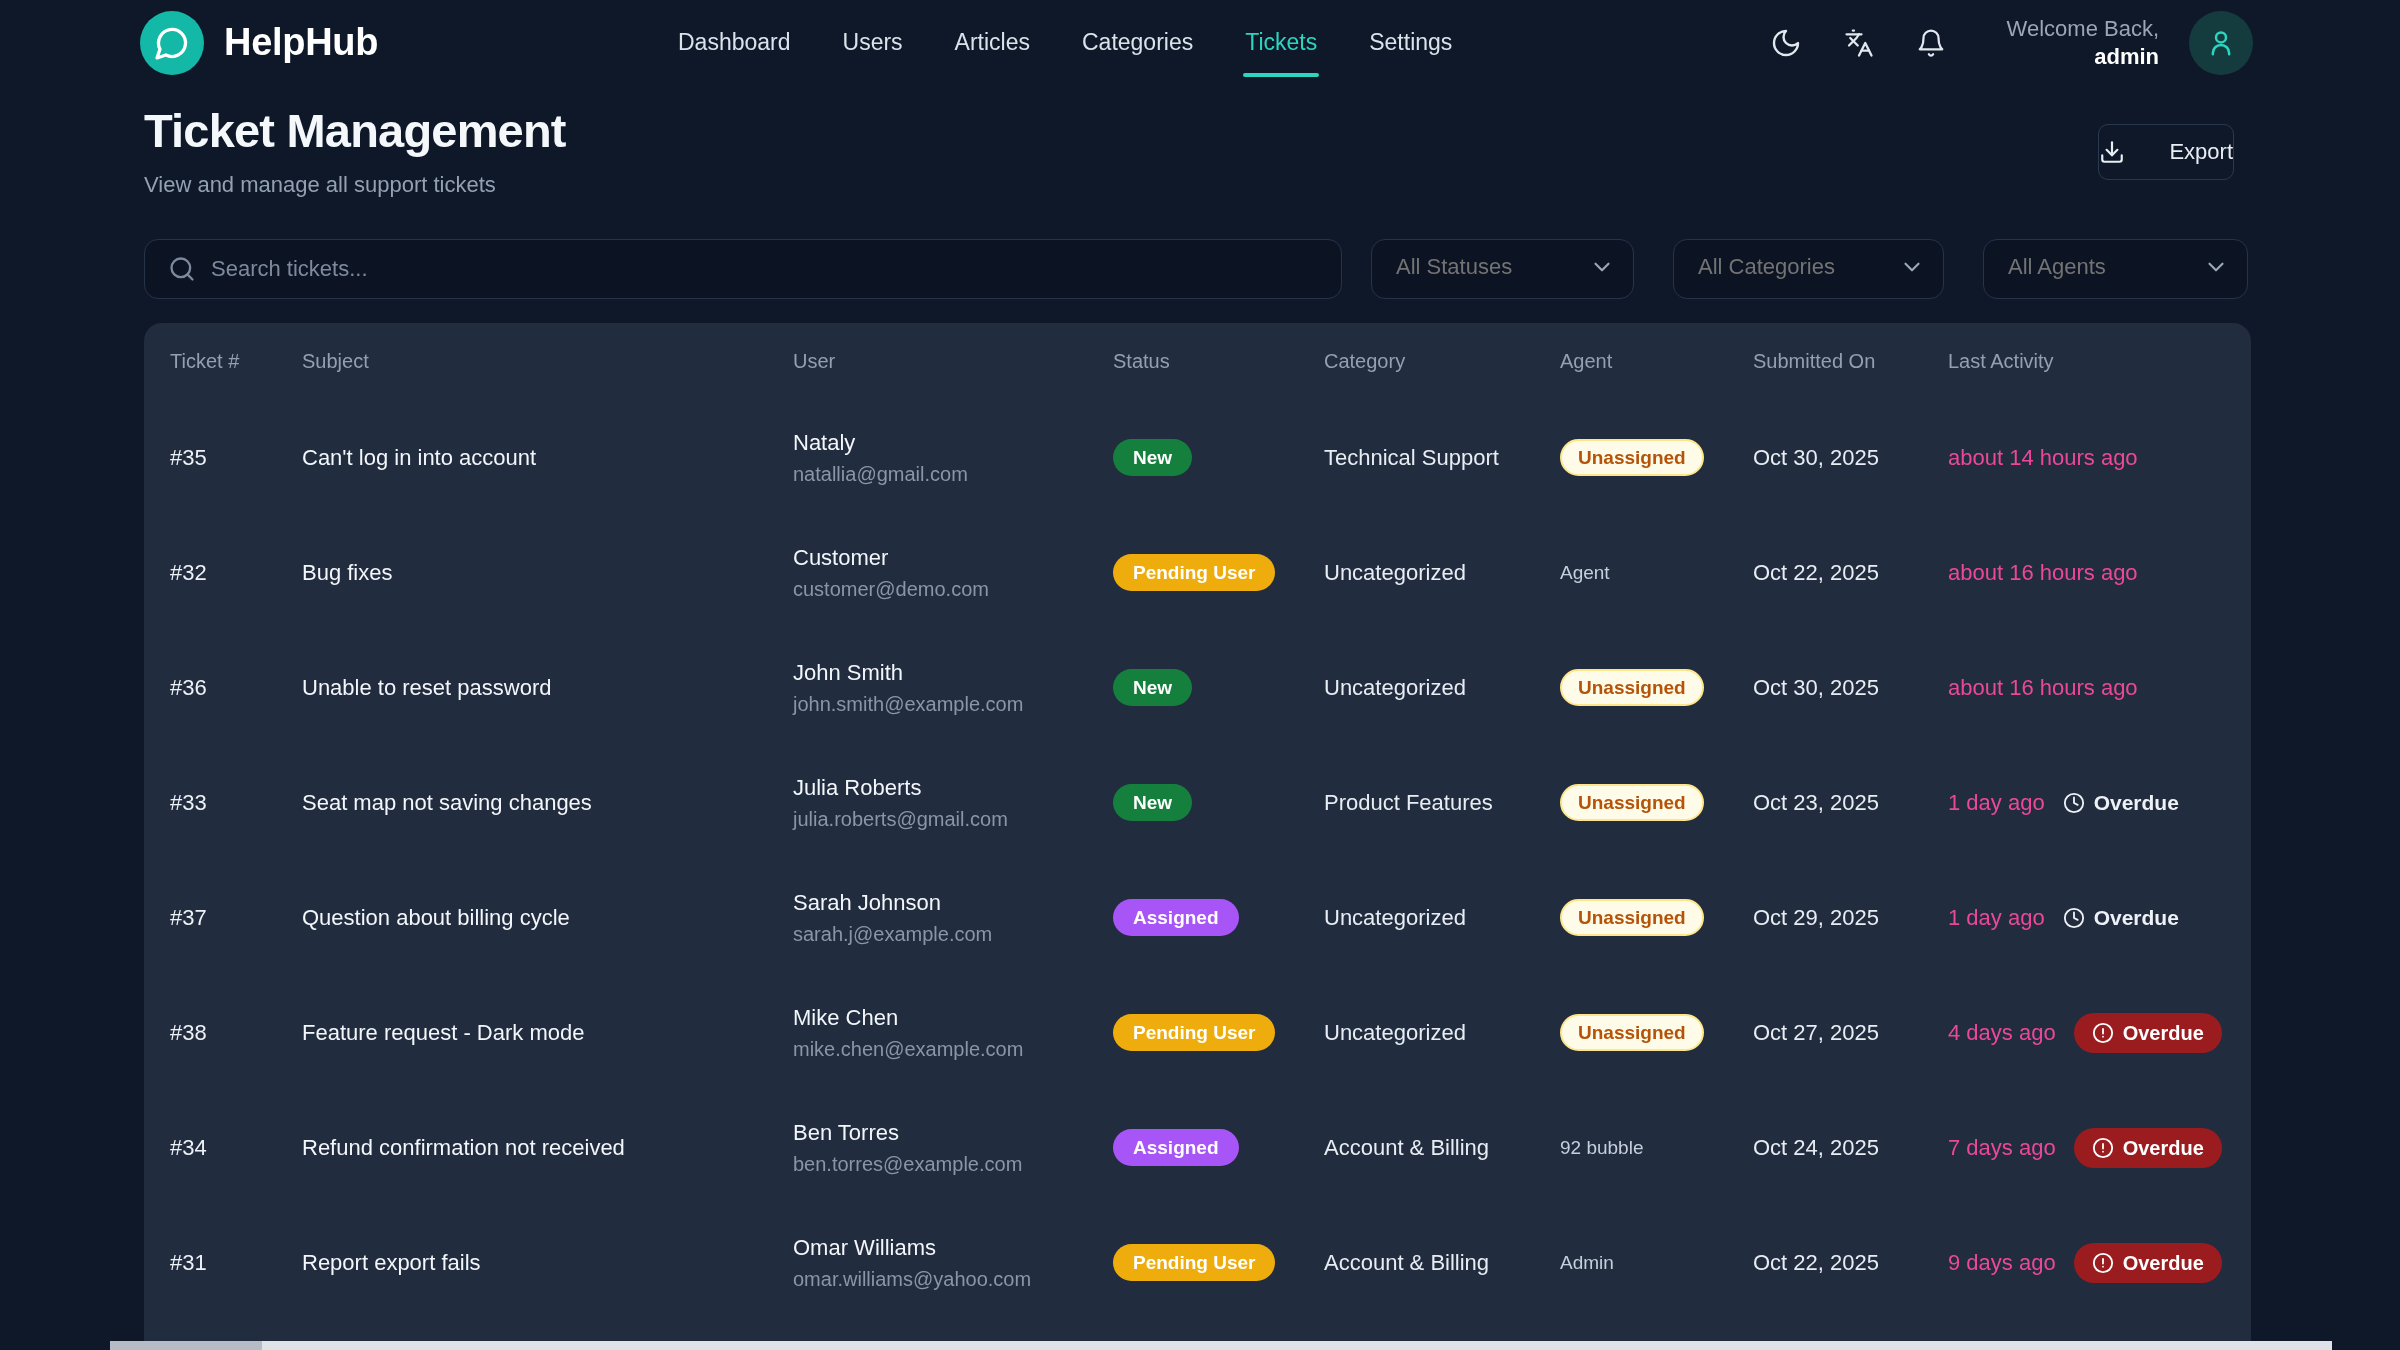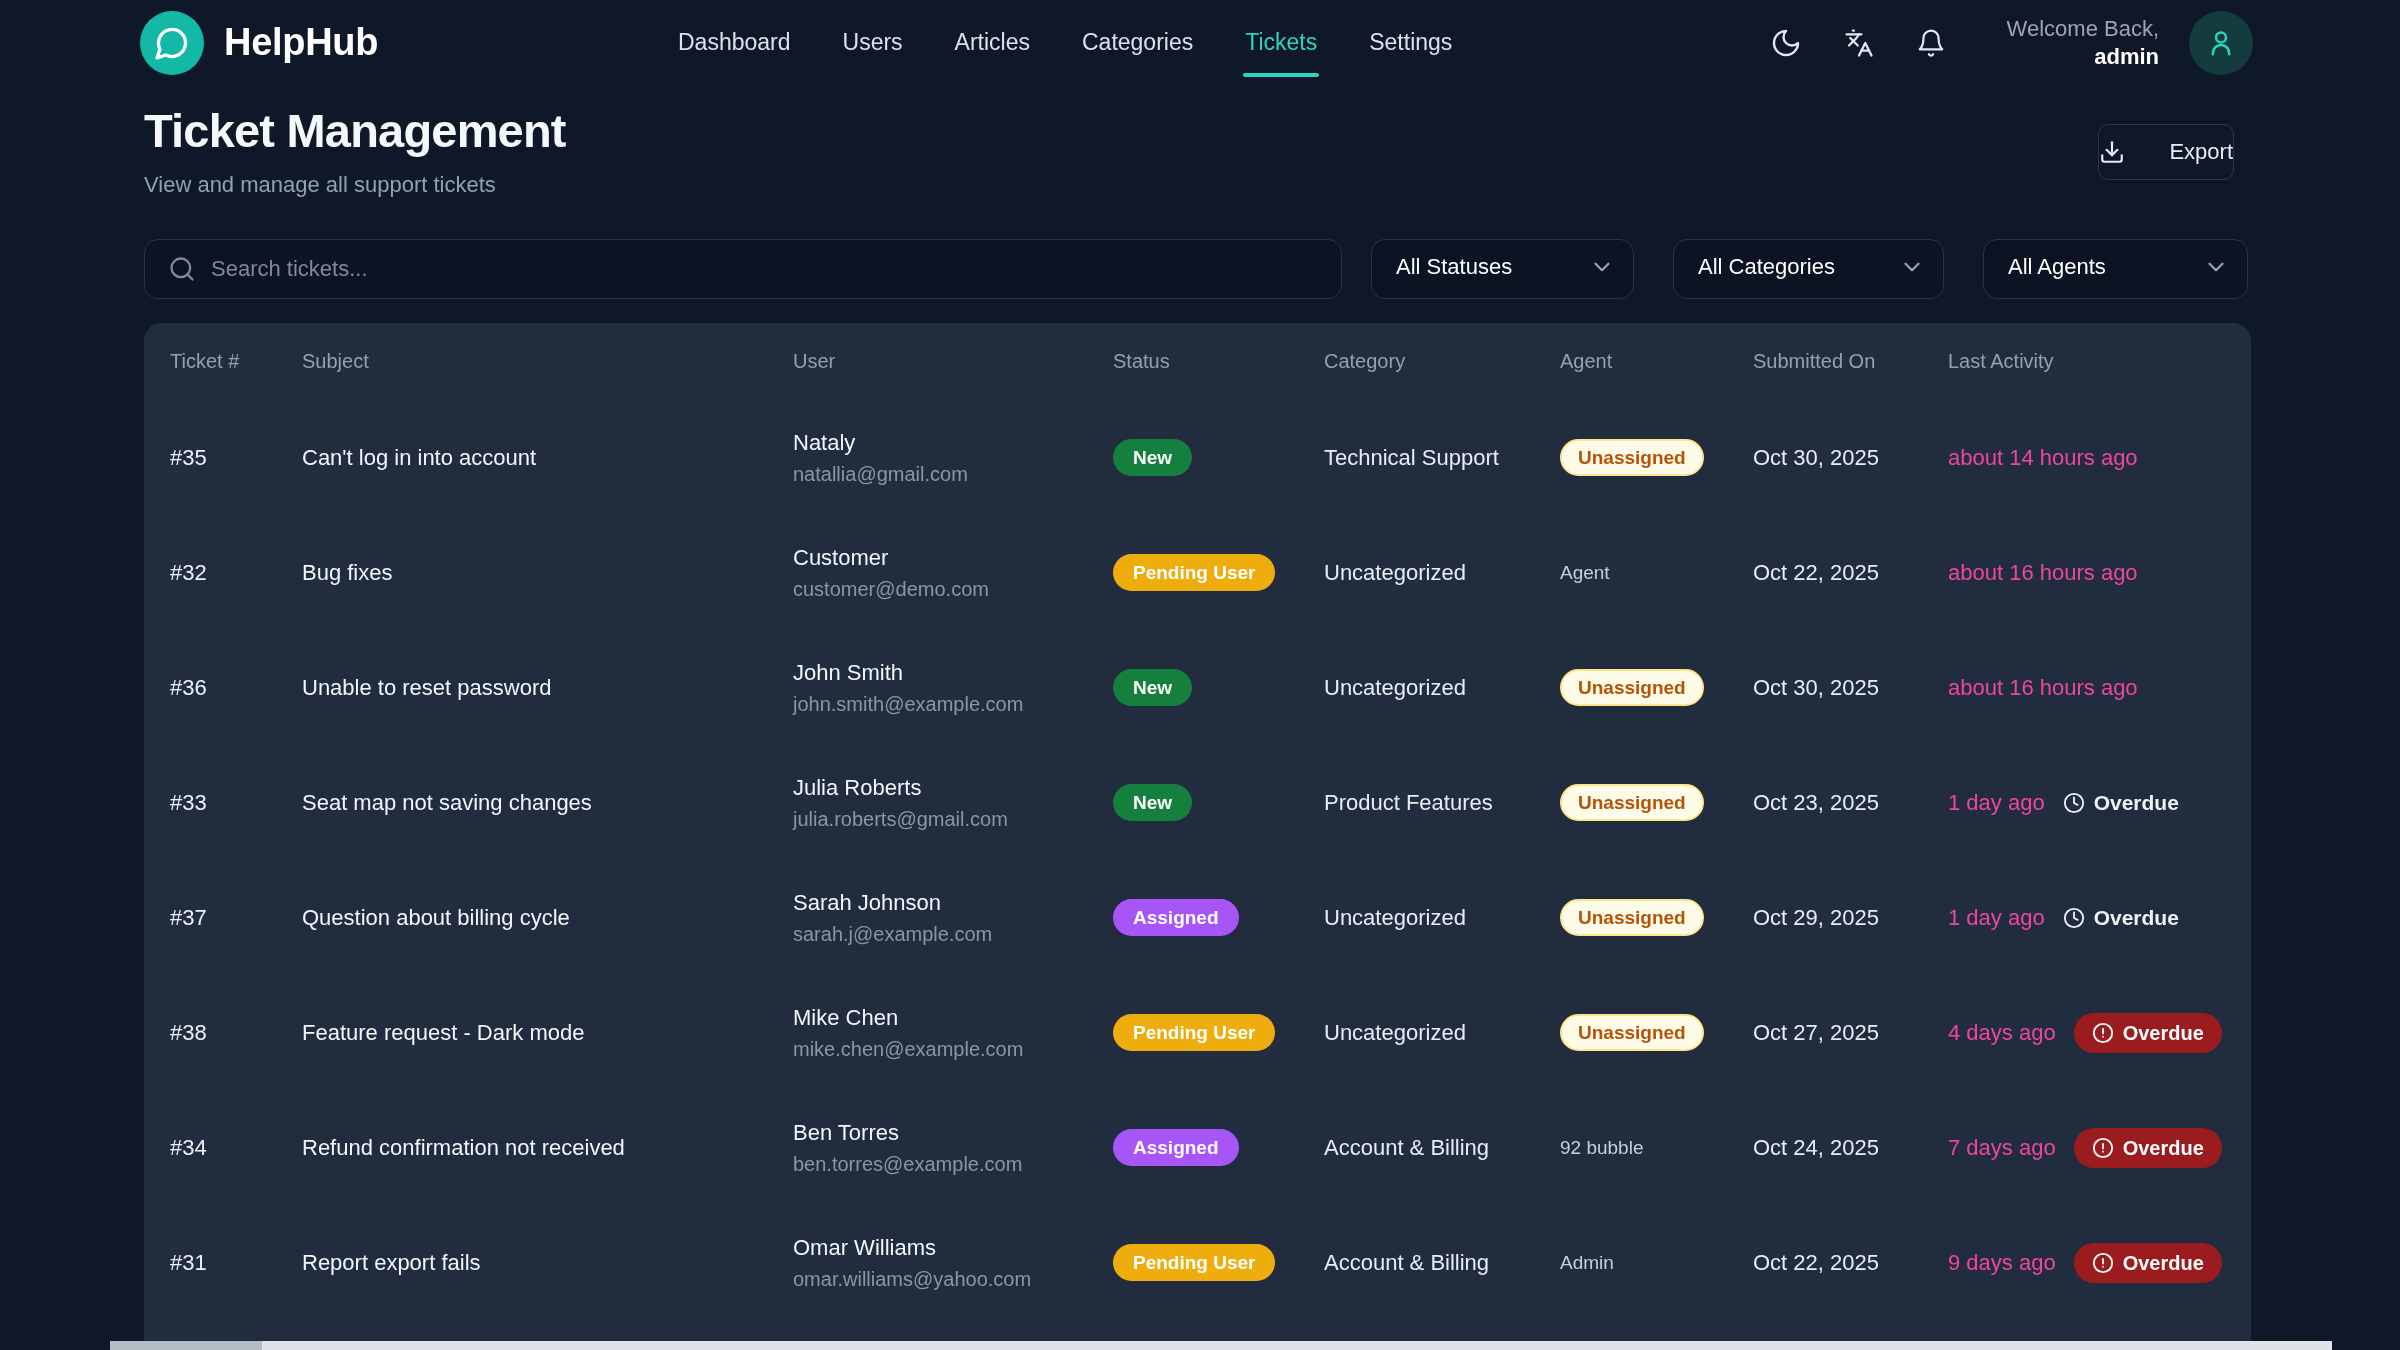--- a/index.html
+++ b/index.html
@@ -38,21 +38,21 @@
     color:#e8edf3; font-family:inherit; font-size:22px; cursor:pointer; }
 
   
   .search-wrap { position:absolute; left:144px; top:239px; width:1198px; height:60px; }
   .search-wrap .mag { position:absolute; left:24px; top:16px; color:#7d8a9e; }
   .search-input { width:100%; height:100%; background:#0c1424; border:1px solid #263349; border-radius:14px;
     color:#e8edf3; font-family:inherit; font-size:22px; padding:0 20px 0 66px; outline:none; }
   .search-input::placeholder { color:#7d8a9e; }
   .dropdown { position:absolute; top:239px; height:60px; background:#0c1424; border:1px solid #263349; border-radius:14px;
     display:flex; align-items:center; justify-content:space-between; padding:0 18px 4px 24px;
-    font-size:22px; color:#ffffff; cursor:pointer; }
+    font-size:22px; color:#737373; cursor:pointer; }
   .dd-status { left:1371px; width:263px; }
   .dd-category { left:1673px; width:271px; }
   .dd-agent { left:1983px; width:265px; }
   .dropdown .chev { color:#9aa5b5; }
 
   
   .table-card { position:absolute; left:144px; top:323px; width:2107px; height:1027px;
     background:#212c3f; border-radius:18px 18px 0 0; }
   .grid-row { display:grid; grid-template-columns:132px 491px 320px 211px 236px 193px 195px 1fr;
     align-items:center; padding-left:26px; padding-right:20px; }

